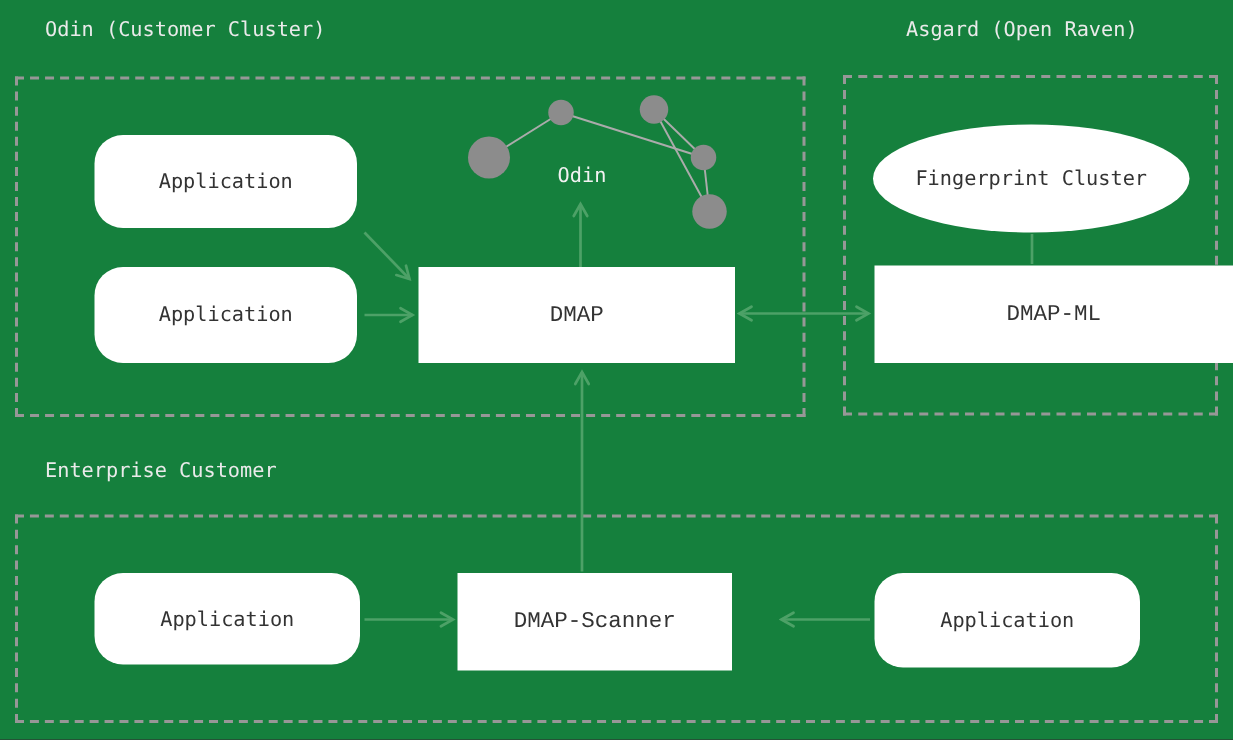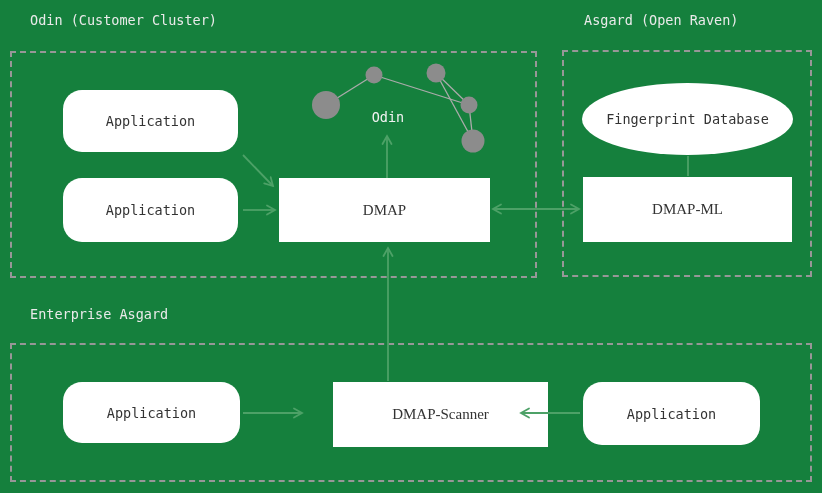--- a/index.html
+++ b/index.html
@@ -11,64 +11,64 @@
   .cluster-title{
     position:absolute;color:#eaeaea;font-size:13.5px;line-height:16px;white-space:nowrap;
   }
   .node{
     position:absolute;background:#ffffff;color:#333333;
     display:flex;align-items:center;justify-content:center;
     font-size:13.5px;box-sizing:border-box;white-space:nowrap;
   }
   .rounded{border-radius:19px;text-align:right;}
   .ellipse{border-radius:50%;}
-  .sans{font-family:Liberation Serif, serif;font-size:15px;}
+  .sans{font-family:Liberation Mono, monospace;font-size:15px;}
   .graph-label{
     position:absolute;color:#f2f2f2;font-size:13.5px;white-space:nowrap;
   }
   svg.layer{position:absolute;left:0;top:0;pointer-events:none;}
   .gedge{stroke:#ababab;stroke-width:1.3;fill:none;}
   .gnode{fill:#8c8c8c;stroke:none;}
   .arrow{stroke:#4da167;stroke-width:1.8;fill:none;}
 </style>
 </head>
 <body>
 
 <div class="canvas">
 
   <div class="cluster-title" style="left:30px;top:12px;">Odin (Customer Cluster)</div>
-  <div class="cluster-title" style="left:584px;top:12px;text-align:center;">Asgard (Open Raven)</div>
-  <div class="cluster-title" style="left:30px;top:306px;">Enterprise Asgard</div>
+  <div class="cluster-title" style="left:604px;top:12px;text-align:center;">Asgard (Open Raven)</div>
+  <div class="cluster-title" style="left:30px;top:306px;">Enterprise Customer</div>
 
   <div class="cluster" style="left:10px;top:51px;width:527px;height:227px;"></div>
   <div class="cluster" style="left:562px;top:50px;width:250px;height:227px;"></div>
   <div class="cluster" style="left:10px;top:343px;width:802px;height:139px;"></div>
 
   <div class="node rounded" style="left:63px;top:90px;width:175px;height:62px;">
     <span>Application</span>
   </div>
   <div class="node rounded" style="left:63px;top:178px;width:175px;height:64px;">
     <span>Application</span>
   </div>
   <div class="node sans" style="left:279px;top:178px;width:211px;height:64px;">
     <span>DMAP</span>
   </div>
   <div class="graph-label" style="left:362px;top:109px;width:52px;text-align:center;">Odin</div>
 
   <div class="node ellipse" style="left:582px;top:83px;width:211px;height:72px;">
-    <span>Fingerprint Database</span>
+    <span>Fingerprint Cluster</span>
   </div>
-  <div class="node sans" style="left:583px;top:177px;width:209px;height:65px;">
+  <div class="node sans" style="left:583px;top:177px;width:239px;height:65px;">
     <span>DMAP-ML</span>
   </div>
 
   <div class="node rounded" style="left:63px;top:382px;width:177px;height:61px;">
     <span>Application</span>
   </div>
-  <div class="node sans" style="left:305px;top:382px;width:215px;height:65px;margin-left:28px;">
+  <div class="node sans" style="left:305px;top:382px;width:183px;height:65px;">
     <span>DMAP-Scanner</span>
   </div>
   <div class="node rounded" style="left:583px;top:382px;width:177px;height:63px;">
     <span>Application</span>
   </div>
 
   <svg class="layer" width="822" height="493" viewBox="0 0 822 493">
     <defs>
       <marker id="ah" markerUnits="userSpaceOnUse" markerWidth="12" markerHeight="12" viewBox="0 0 12 12" refX="10" refY="6" orient="auto-start-reverse">
         <path d="M2,1.5 L10,6 L2,10.5" fill="none" stroke="#4da167" stroke-width="1.8" stroke-linecap="round"></path>

